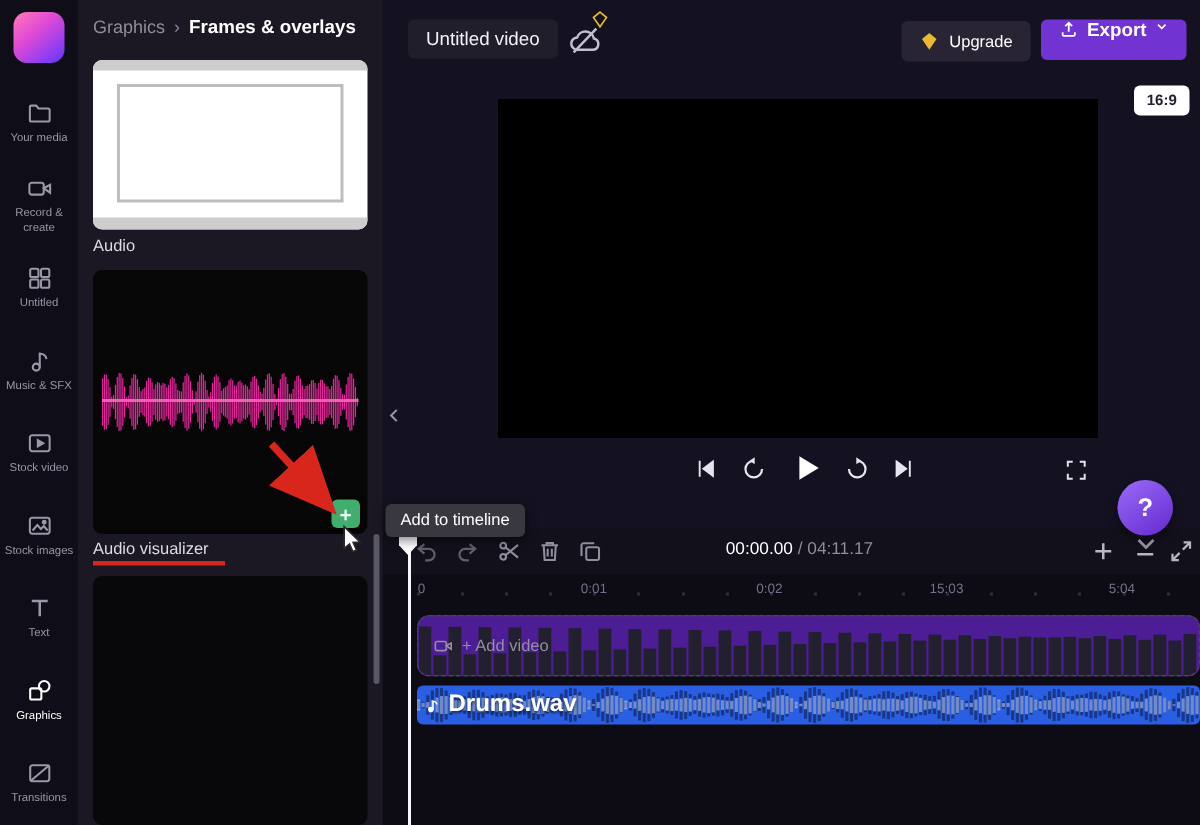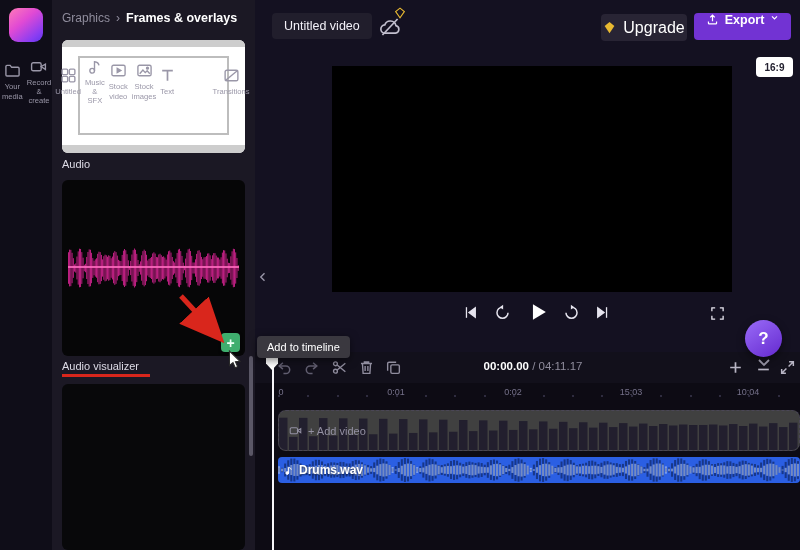--- a/index.html
+++ b/index.html
@@ -4,21 +4,21 @@
 <style>
 *{box-sizing:border-box;margin:0;padding:0}
 html,body{width:800px;height:550px;overflow:hidden;background:#0d0b14}
 #app{position:relative;width:800px;height:550px;font-family:"Liberation Sans",sans-serif;color:#ecebf2;background:#141121;overflow:hidden}
 .abs{position:absolute}
 svg{display:block}
 
 
 #sidebar{left:0;top:0;width:52px;height:550px;background:#0f0d18;z-index:4}
 #logo{left:9px;top:8px;width:34px;height:34px;border-radius:9px;background:linear-gradient(140deg,#ff7ab8,#e14ad4 40%,#8a3df2 80%,#5f35ee);z-index:5}
-#nav{left:0;top:54px;width:52px;z-index:5;display:flex;}
+#nav{left:0;top:54px;width:52px;z-index:5;display:flex;flex-direction:column}
 .nav-item{width:52px;height:55px;display:flex;flex-direction:column;align-items:center;justify-content:center;gap:3px;color:#9a97a8;cursor:pointer}
 .nav-item svg{width:17px;height:17px}
 .nav-item .nlabel{font-size:7.6px;line-height:1.2;text-align:center;padding:0 2px}
 .nav-item.selected{color:#ffffff}
 
 
 #panel{left:52px;top:0;width:203px;height:550px;background:#1b1824;z-index:3}
 #breadcrumb{left:62px;top:11px;font-size:12px;color:#8f8c9c;display:flex;gap:6px;align-items:center;z-index:4}
 #breadcrumb .current{color:#fff;font-weight:700;font-size:12.5px}
 .card{left:62px;width:183px;border-radius:6px;overflow:hidden;cursor:pointer;z-index:4}
@@ -37,21 +37,21 @@
 #viz-core{left:68px;top:266px;width:171px;height:2px;background:#ff6cc0;opacity:.85;z-index:5}
 #plus-btn{left:221px;top:333px;width:19px;height:19px;border-radius:4px;background:var(--plus-green,#3fae6e);color:#eafff3;font-size:14px;font-weight:700;display:flex;align-items:center;justify-content:center;cursor:pointer;z-index:6;box-shadow:0 1px 3px rgba(0,0,0,.5)}
 #panel-scroll{left:249px;top:356px;width:4px;height:100px;background:#5a5766;border-radius:2px;z-index:5}
 #annot-arrow{left:168px;top:286px;z-index:8}
 #collapse-btn{left:255px;top:262px;width:15px;height:30px;display:flex;align-items:center;justify-content:center;color:#9a97a8;cursor:pointer;z-index:2}
 
 
 #title-chip{left:272px;top:13px;height:26px;padding:0 12px;background:#211e2c;border-radius:4px;display:flex;align-items:center;font-size:12.5px;color:#f3f1f8;cursor:pointer;z-index:2}
 #cloudoff{left:379px;top:16px;width:22px;height:22px;color:#c2bfce;cursor:pointer;z-index:2}
 #cloud-diamond{left:394px;top:7px;width:12px;height:12px;color:var(--premium-yellow,#e8b931);z-index:3}
-#upgrade-btn{left:601px;top:14px;height:27px;width:86px;background:#282434;border-radius:4px;display:flex;align-items:center;justify-content:center;gap:7px;font-size:16px;color:#fff;cursor:pointer;z-index:2}
+#upgrade-btn{left:601px;top:14px;height:27px;width:86px;background:#282434;border-radius:4px;display:flex;align-items:center;justify-content:center;gap:7px;font-size:11px;color:#fff;cursor:pointer;z-index:2}
 #export-btn{left:694px;top:13px;height:27px;width:97px;background:var(--accent-purple,#7233d3);border-radius:4px;display:flex;justify-content:center;gap:6px;font-size:12.5px;font-weight:700;color:#fff;cursor:pointer;z-index:2}
 
 
 #preview{left:332px;top:66px;width:400px;height:226px;background:#000}
 #aspect-badge{left:756px;top:57px;width:37px;height:20px;background:#fff;color:#232130;font-size:10px;font-weight:700;border-radius:4px;display:flex;align-items:center;justify-content:center;cursor:pointer;z-index:2}
 
 
 .pico{position:absolute;top:304px;width:17px;height:17px;color:#e6e4ee;cursor:pointer}
 #c-play{left:527px;top:301px;width:22px;height:22px}
 #c-skipstart{left:462px}#c-back{left:494px}#c-fwd{left:563px}#c-skipend{left:594px}
@@ -60,33 +60,33 @@
 #help-chevron{left:756px;top:358px;width:16px;height:12px;color:#8f8c9c;cursor:pointer;z-index:5}
 
 
 #tl-toolbar-bg{left:255px;top:352px;width:545px;height:31px;background:#12101b}
 #tl-tracks-bg{left:255px;top:383px;width:545px;height:167px;background:#0d0b14}
 .tbico{position:absolute;top:359px;width:17px;height:17px;color:#908d9e;cursor:pointer;z-index:2}
 #undo,#redo{color:#615e70}
 #undo{left:276px}#redo{left:303px}#cut{left:331px}#del{left:358px}#dup{left:385px}
 #zin{left:727px}#zout{left:755px;top:361px}#zfit{left:779px}
 #tl-time{left:430px;top:360px;width:206px;text-align:center;font-size:11.5px;color:#8f8c9c;z-index:2}
-#tl-time .cur{color:#fff;font-weight:700}
+#tl-time .cur{color:#fff;font-weight:400}
 .tick{position:absolute;top:387px;font-size:9px;color:#75718a;transform:translateX(-50%);z-index:2}
 #tick-0{left:281px}#tick-1{left:396px}#tick-2{left:513px}#tick-3{left:631px}#tick-4{left:748px}
 #ruler-dots{left:278px;top:395px;width:512px;height:2px;background:repeating-linear-gradient(90deg,#37344a 0 2px,transparent 2px 29.4px);opacity:.8;z-index:1}
-#video-track{left:278px;top:410px;width:522px;height:41px;border:1.2px dashed #4a4656;border-radius:8px;background:#404040;overflow:hidden;cursor:pointer;z-index:2}
+#video-track{left:278px;top:410px;width:522px;height:41px;border:1.2px dashed #4a4656;border-radius:8px;background:#4c1d95;overflow:hidden;cursor:pointer;z-index:2}
 #skyline{position:absolute;inset:0;color:#221f2e}
 #add-video-label{position:absolute;left:10px;top:0;height:100%;display:flex;align-items:center;gap:6px;color:#9390a2;font-size:11px}
 #audio-clip{left:278px;top:457px;width:522px;height:26px;background:var(--clip-blue,#2b5fe3);border-radius:4px;overflow:hidden;cursor:pointer;z-index:2}
 .clip-wave{position:absolute;top:1px;bottom:1px;left:0;right:0}
 #wave-dark{color:#16337f;opacity:.9}
 #wave-light{color:#cfdfff;opacity:.5}
 #clip-meta{position:absolute;left:6px;top:0;height:100%;display:flex;align-items:center;gap:5px;z-index:2}
-#clip-name{font-size:12px;font-weight:700;color:#fff;text-shadow:0 1px 2px rgba(0,0,0,.55)}
+#clip-name{font-size:16px;font-weight:700;color:#fff;text-shadow:0 1px 2px rgba(0,0,0,.55)}
 #playhead-line{left:272px;top:352px;width:2px;height:198px;background:#f7f6fa;z-index:6}
 #playhead-handle{left:266px;top:353px;width:12px;height:17px;background:#fff;border-radius:3px;clip-path:polygon(0 0,100% 0,100% 62%,50% 100%,0 62%);z-index:7;cursor:pointer}
 
 
 #tooltip{left:257px;top:336px;background:#3a383f;color:#fff;font-size:11px;padding:5px 10px;border-radius:4px;box-shadow:0 2px 8px rgba(0,0,0,.5);z-index:20;white-space:nowrap}
 #cursor{left:227px;top:350px;z-index:30}
 </style>
 </head>
 <body>
 
@@ -495,21 +495,21 @@
   <div id="zfit" class="tbico">
       <svg viewBox="0 0 16 16" fill="none" stroke="#b8b5c4" stroke-width="1.4">
         <path d="M9.5 2.5h4v4M13.5 2.5L9 7M6.5 13.5h-4v-4M2.5 13.5L7 9"></path>
       </svg>
     </div>
 
   <div id="tick-0" class="tick">0</div>
   <div id="tick-1" class="tick">0:01</div>
   <div id="tick-2" class="tick">0:02</div>
   <div id="tick-3" class="tick">15:03</div>
-  <div id="tick-4" class="tick">10:04</div>
+  <div id="tick-4" class="tick">5:04</div>
   <div id="ruler-dots" class="abs"></div>
 
   <div id="video-track" class="abs">
     <div id="skyline">
         <svg width="100%" height="100%" viewBox="0 0 520 40" preserveAspectRatio="none" fill="currentColor">
           <rect x="0" y="6.84952425998484" width="8.5" height="33.15047574001516"></rect>
           <rect x="10" y="26.552833651870934" width="8.5" height="13.447166348129064"></rect>
           <rect x="20" y="7.048911531418568" width="8.5" height="32.95108846858143"></rect>
           <rect x="30" y="25.870191325723823" width="8.5" height="14.129808674276179"></rect>
           <rect x="40" y="7.2652128549406285" width="8.5" height="32.73478714505937"></rect>

